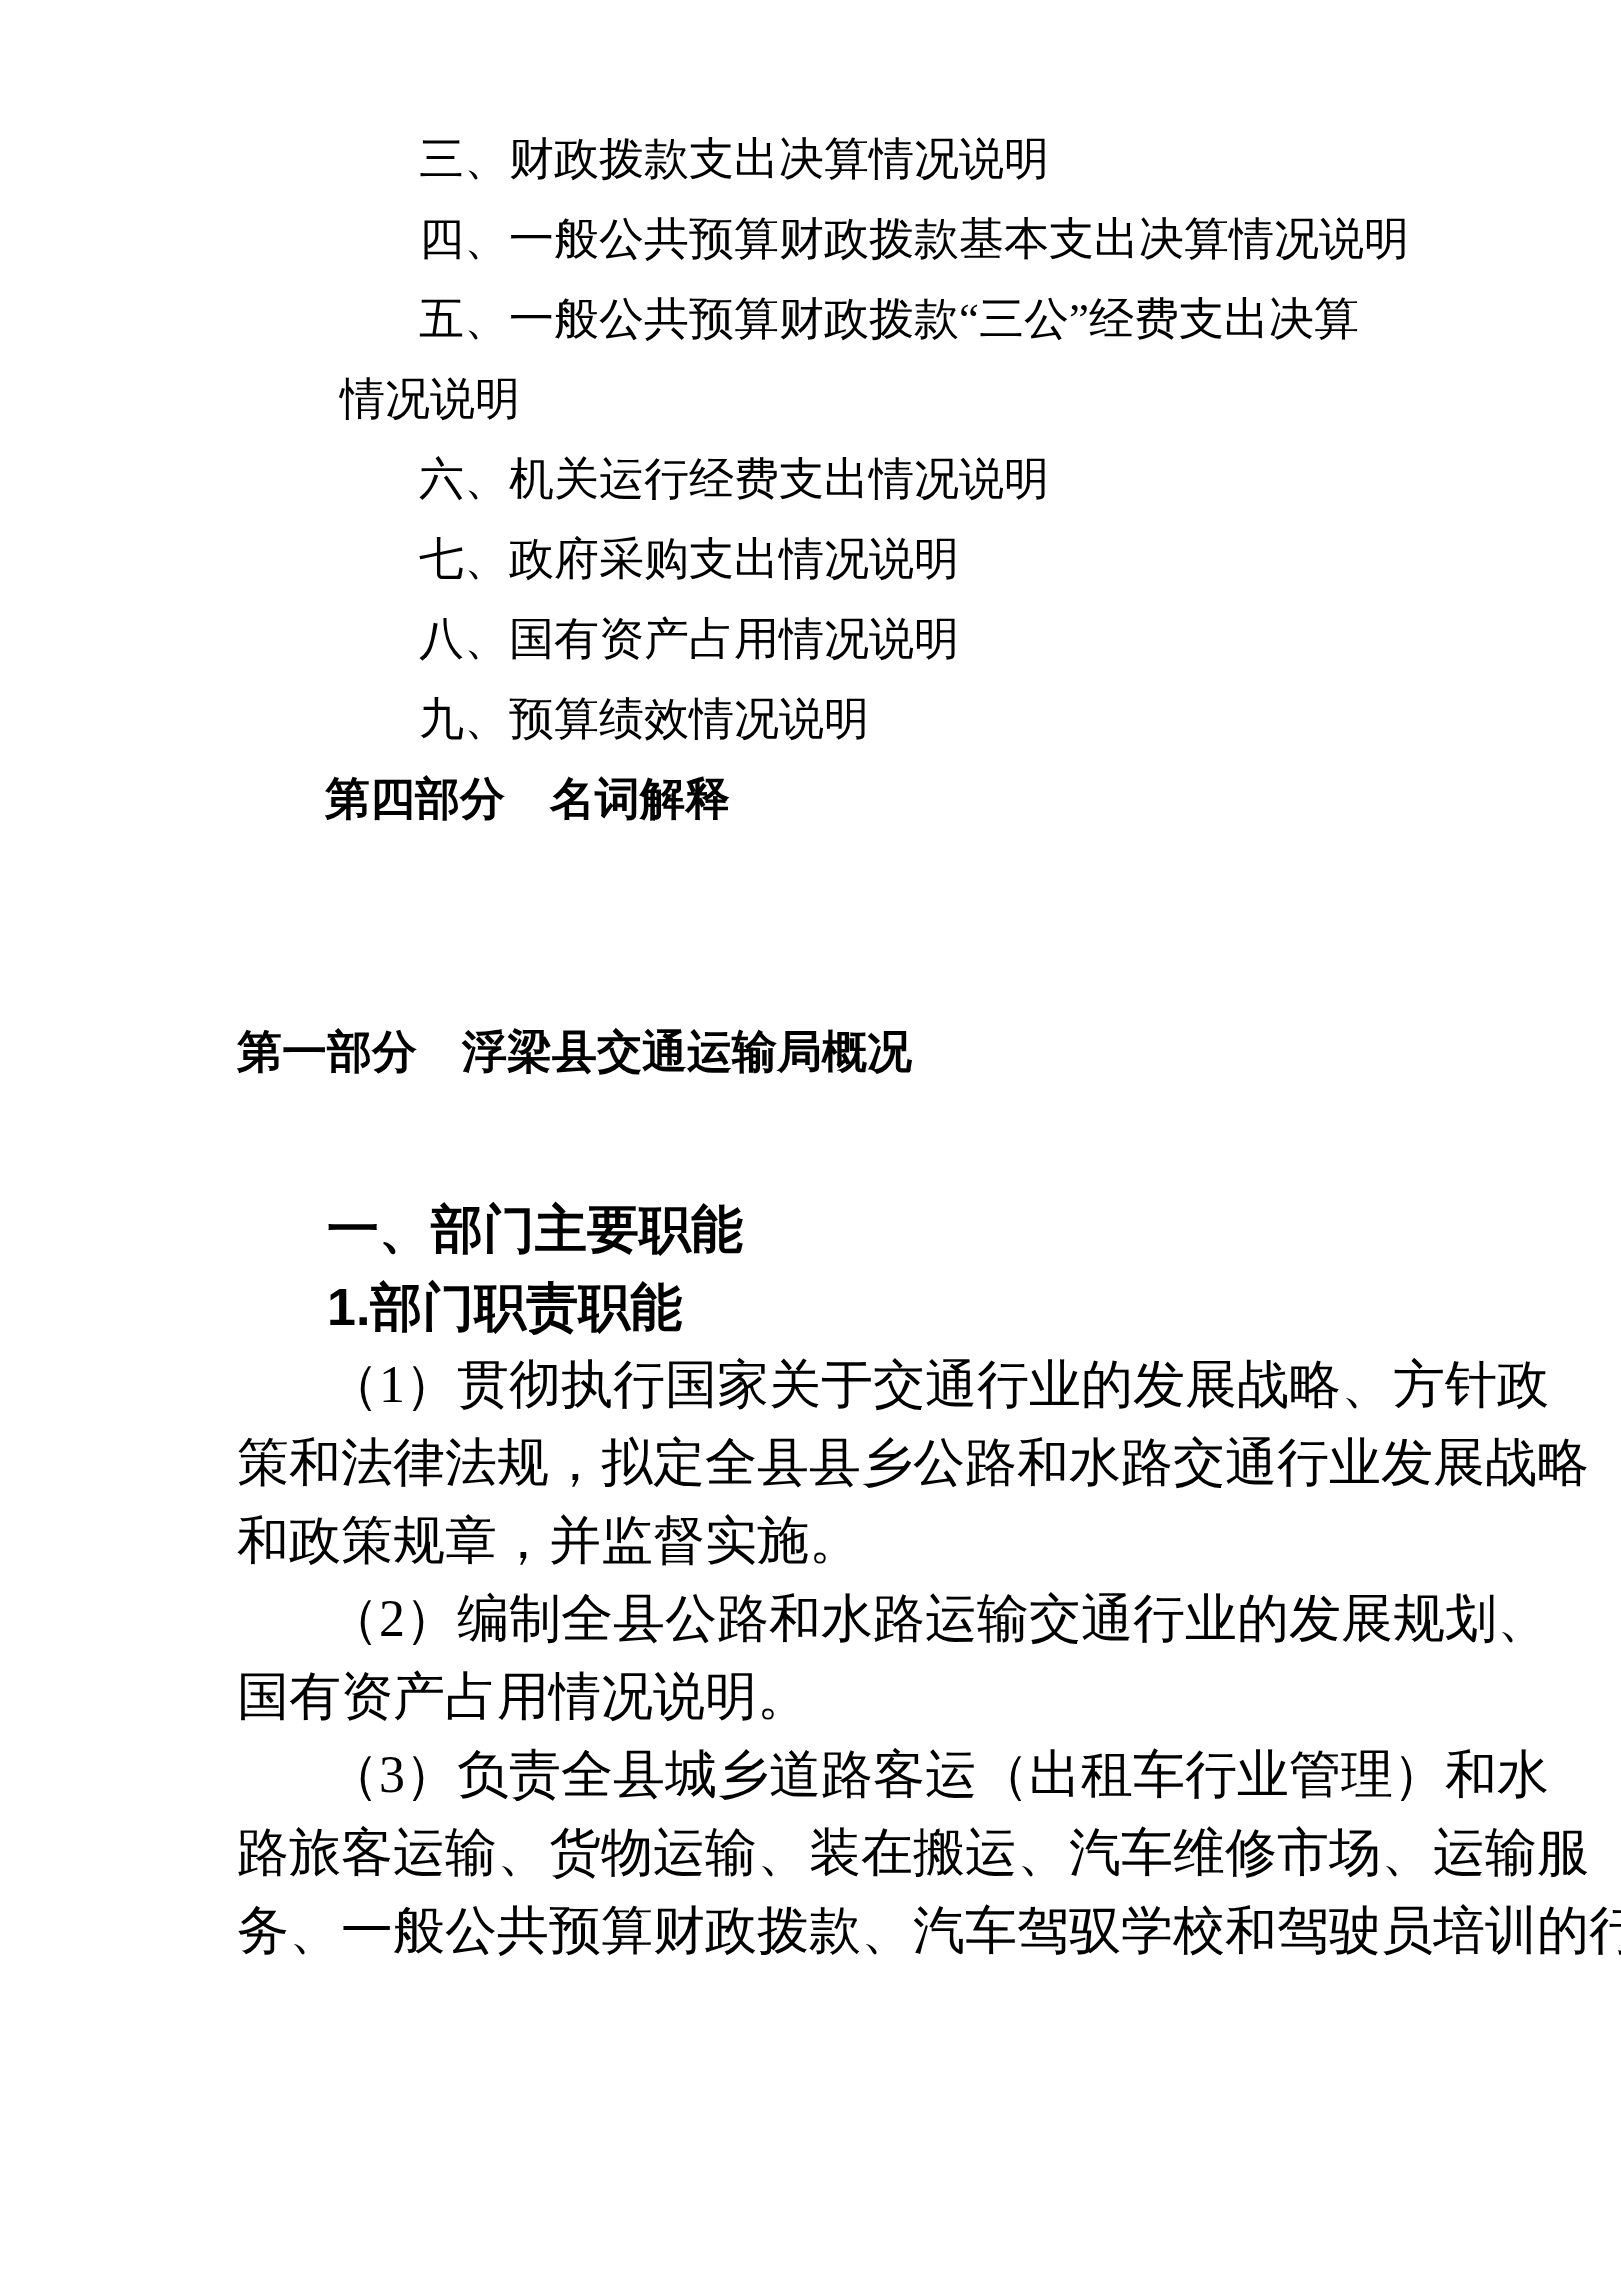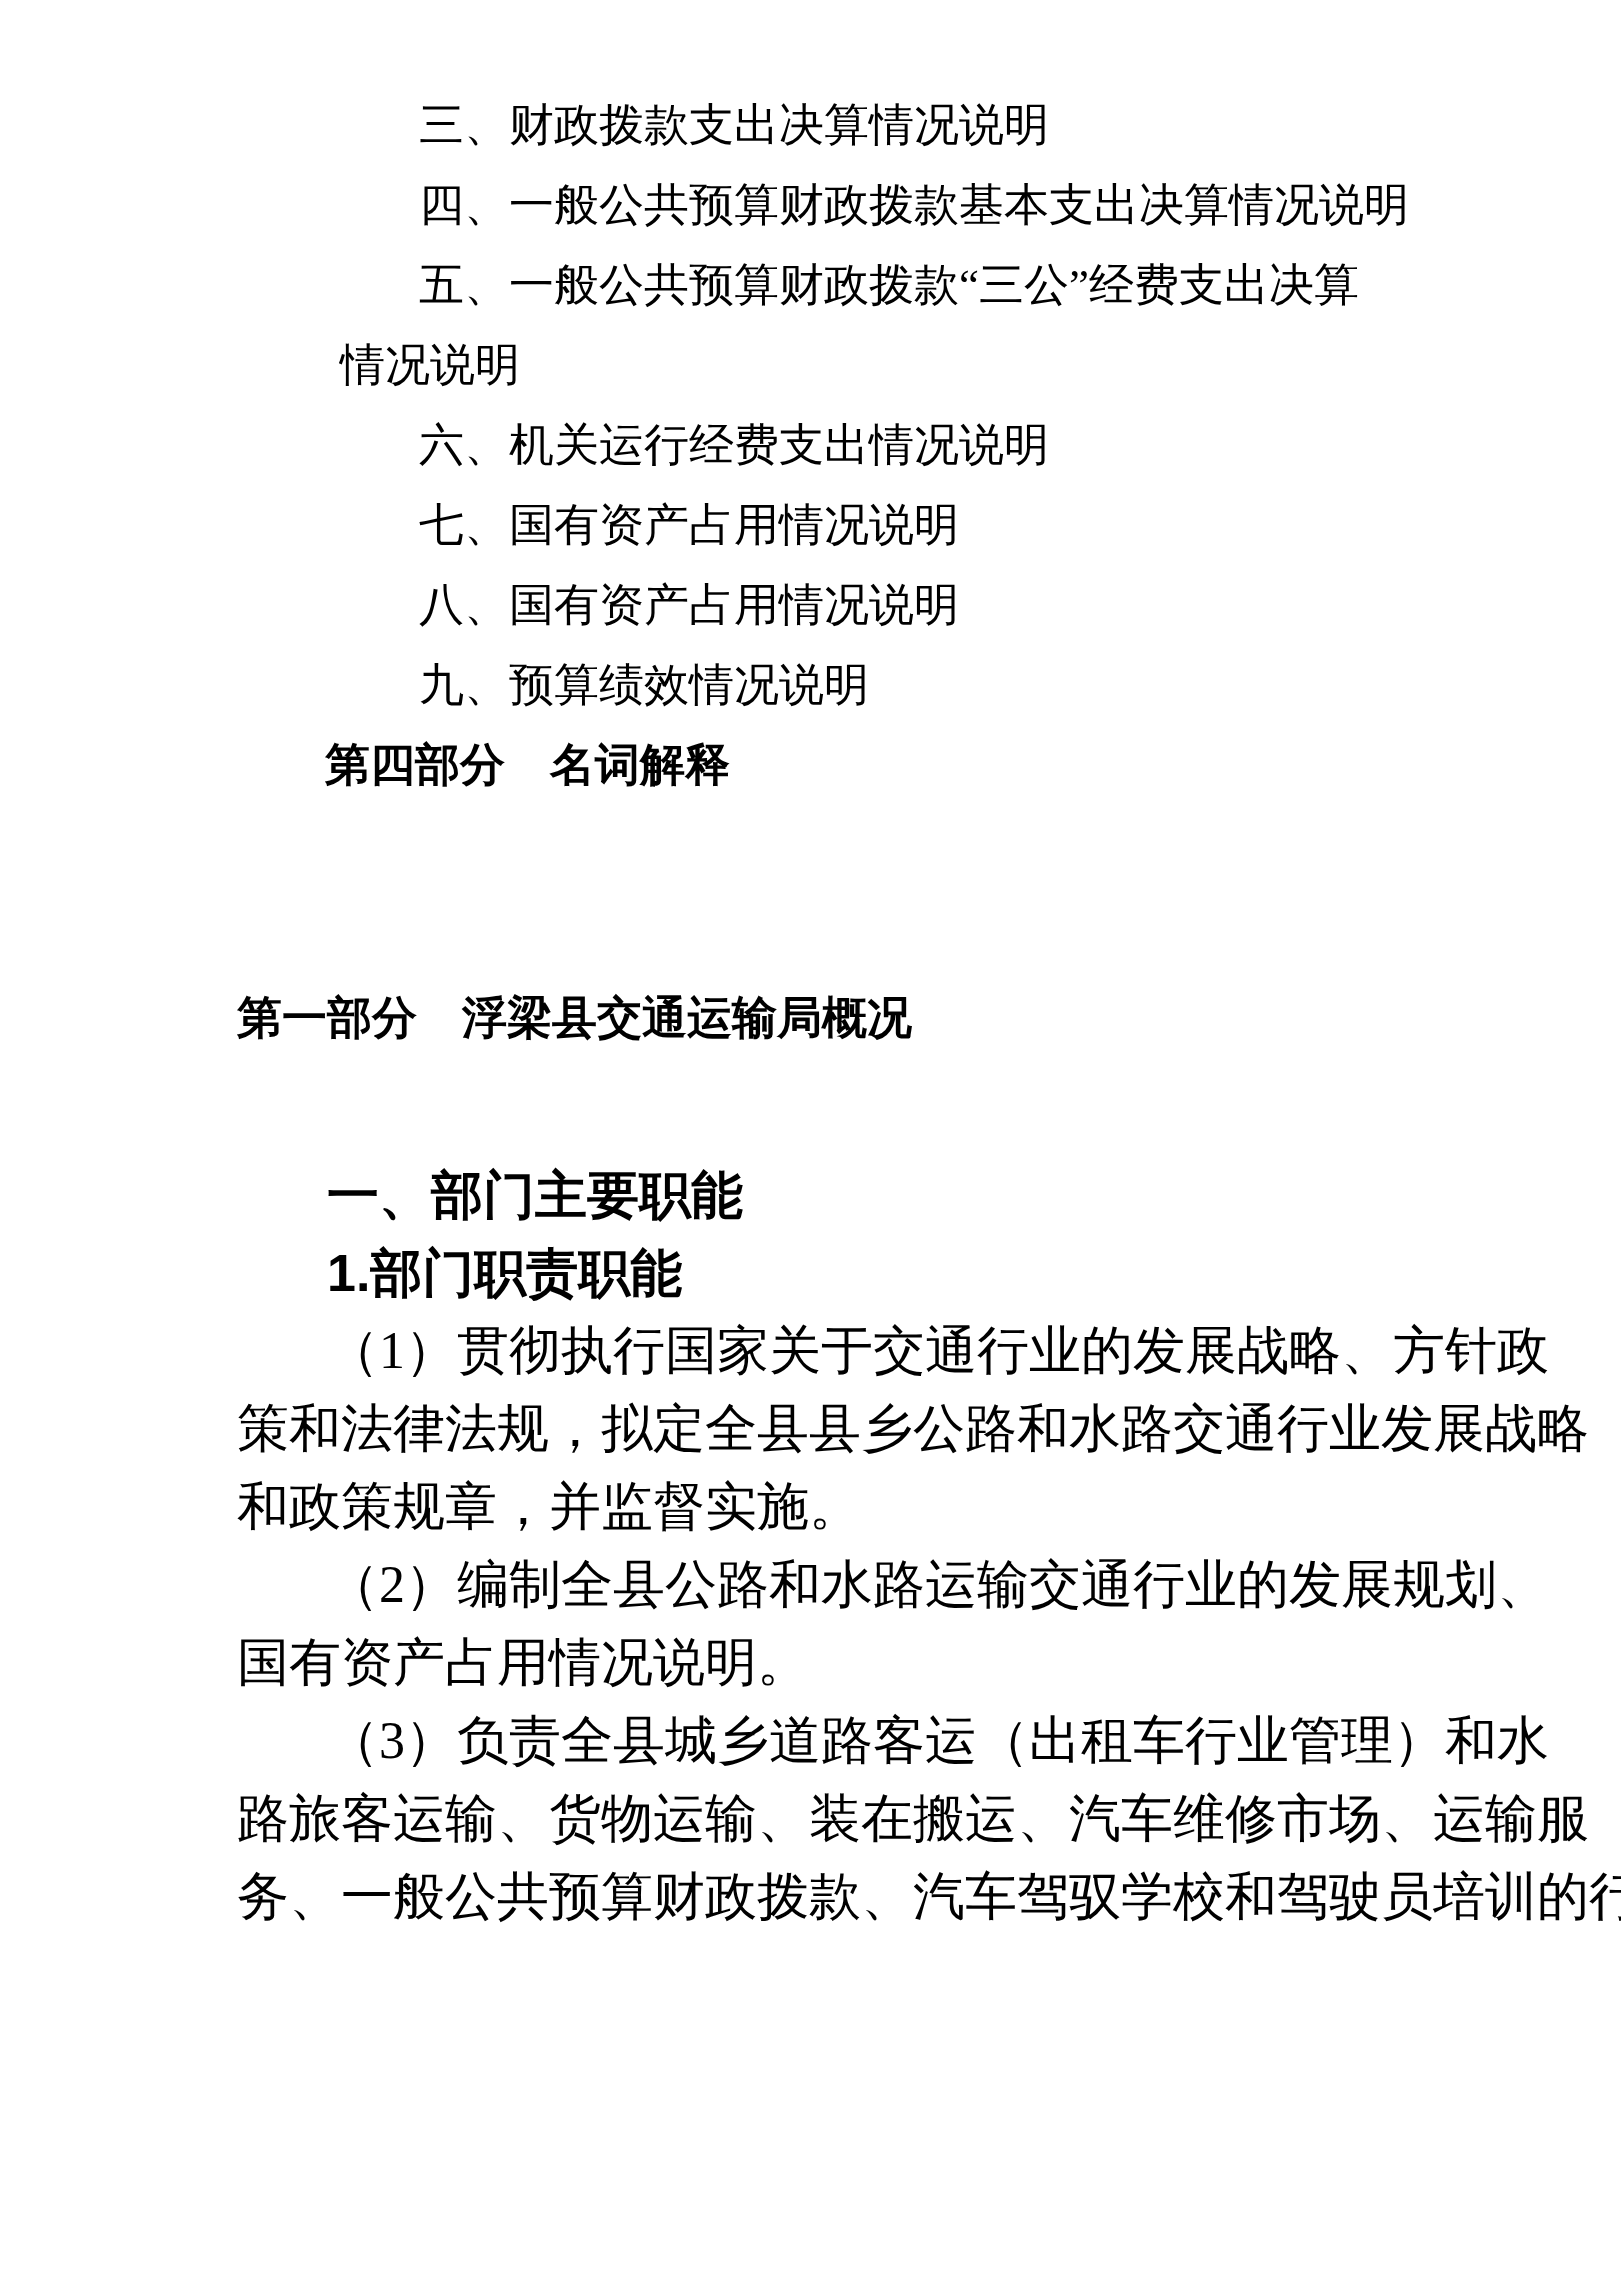--- a/index.html
+++ b/index.html
@@ -14,21 +14,21 @@
     margin: 0 auto;
     background: #ffffff;
     overflow: hidden;
     color: #000000;
     font-family: "Liberation Serif", "DejaVu Serif", serif;
   }
   .content {
     box-sizing: border-box;
     width: 100%;
     height: 100%;
-    padding: 85px 210px 0 237px;
+    padding: 119px 210px 0 237px;
   }
   .toc-line {
     font-size: 45px;
     line-height: 80px;
     height: 80px;
     white-space: pre;
   }
   .toc-indent {
     padding-left: 182px;
   }
@@ -64,21 +64,21 @@
 <body>
 
 <div class="page">
   <div class="content">
 
     <div class="toc-line toc-indent">三、财政拨款支出决算情况说明</div>
     <div class="toc-line toc-indent">四、一般公共预算财政拨款基本支出决算情况说明</div>
     <div class="toc-line toc-indent">五、一般公共预算财政拨款“三公”经费支出决算</div>
     <div class="toc-line toc-wrap">情况说明</div>
     <div class="toc-line toc-indent">六、机关运行经费支出情况说明</div>
-    <div class="toc-line toc-indent">七、国有资产占用情况说明</div>
+    <div class="toc-line toc-indent">七、政府采购支出情况说明</div>
     <div class="toc-line toc-indent">八、国有资产占用情况说明</div>
     <div class="toc-line toc-indent">九、预算绩效情况说明</div>
     <div class="toc-line heading-sans part4-heading">第四部分　名词解释</div>
 
     <div class="spacer-a"></div>
 
     <div class="main-heading heading-sans">第一部分　浮梁县交通运输局概况</div>
 
     <div class="spacer-b"></div>
 

